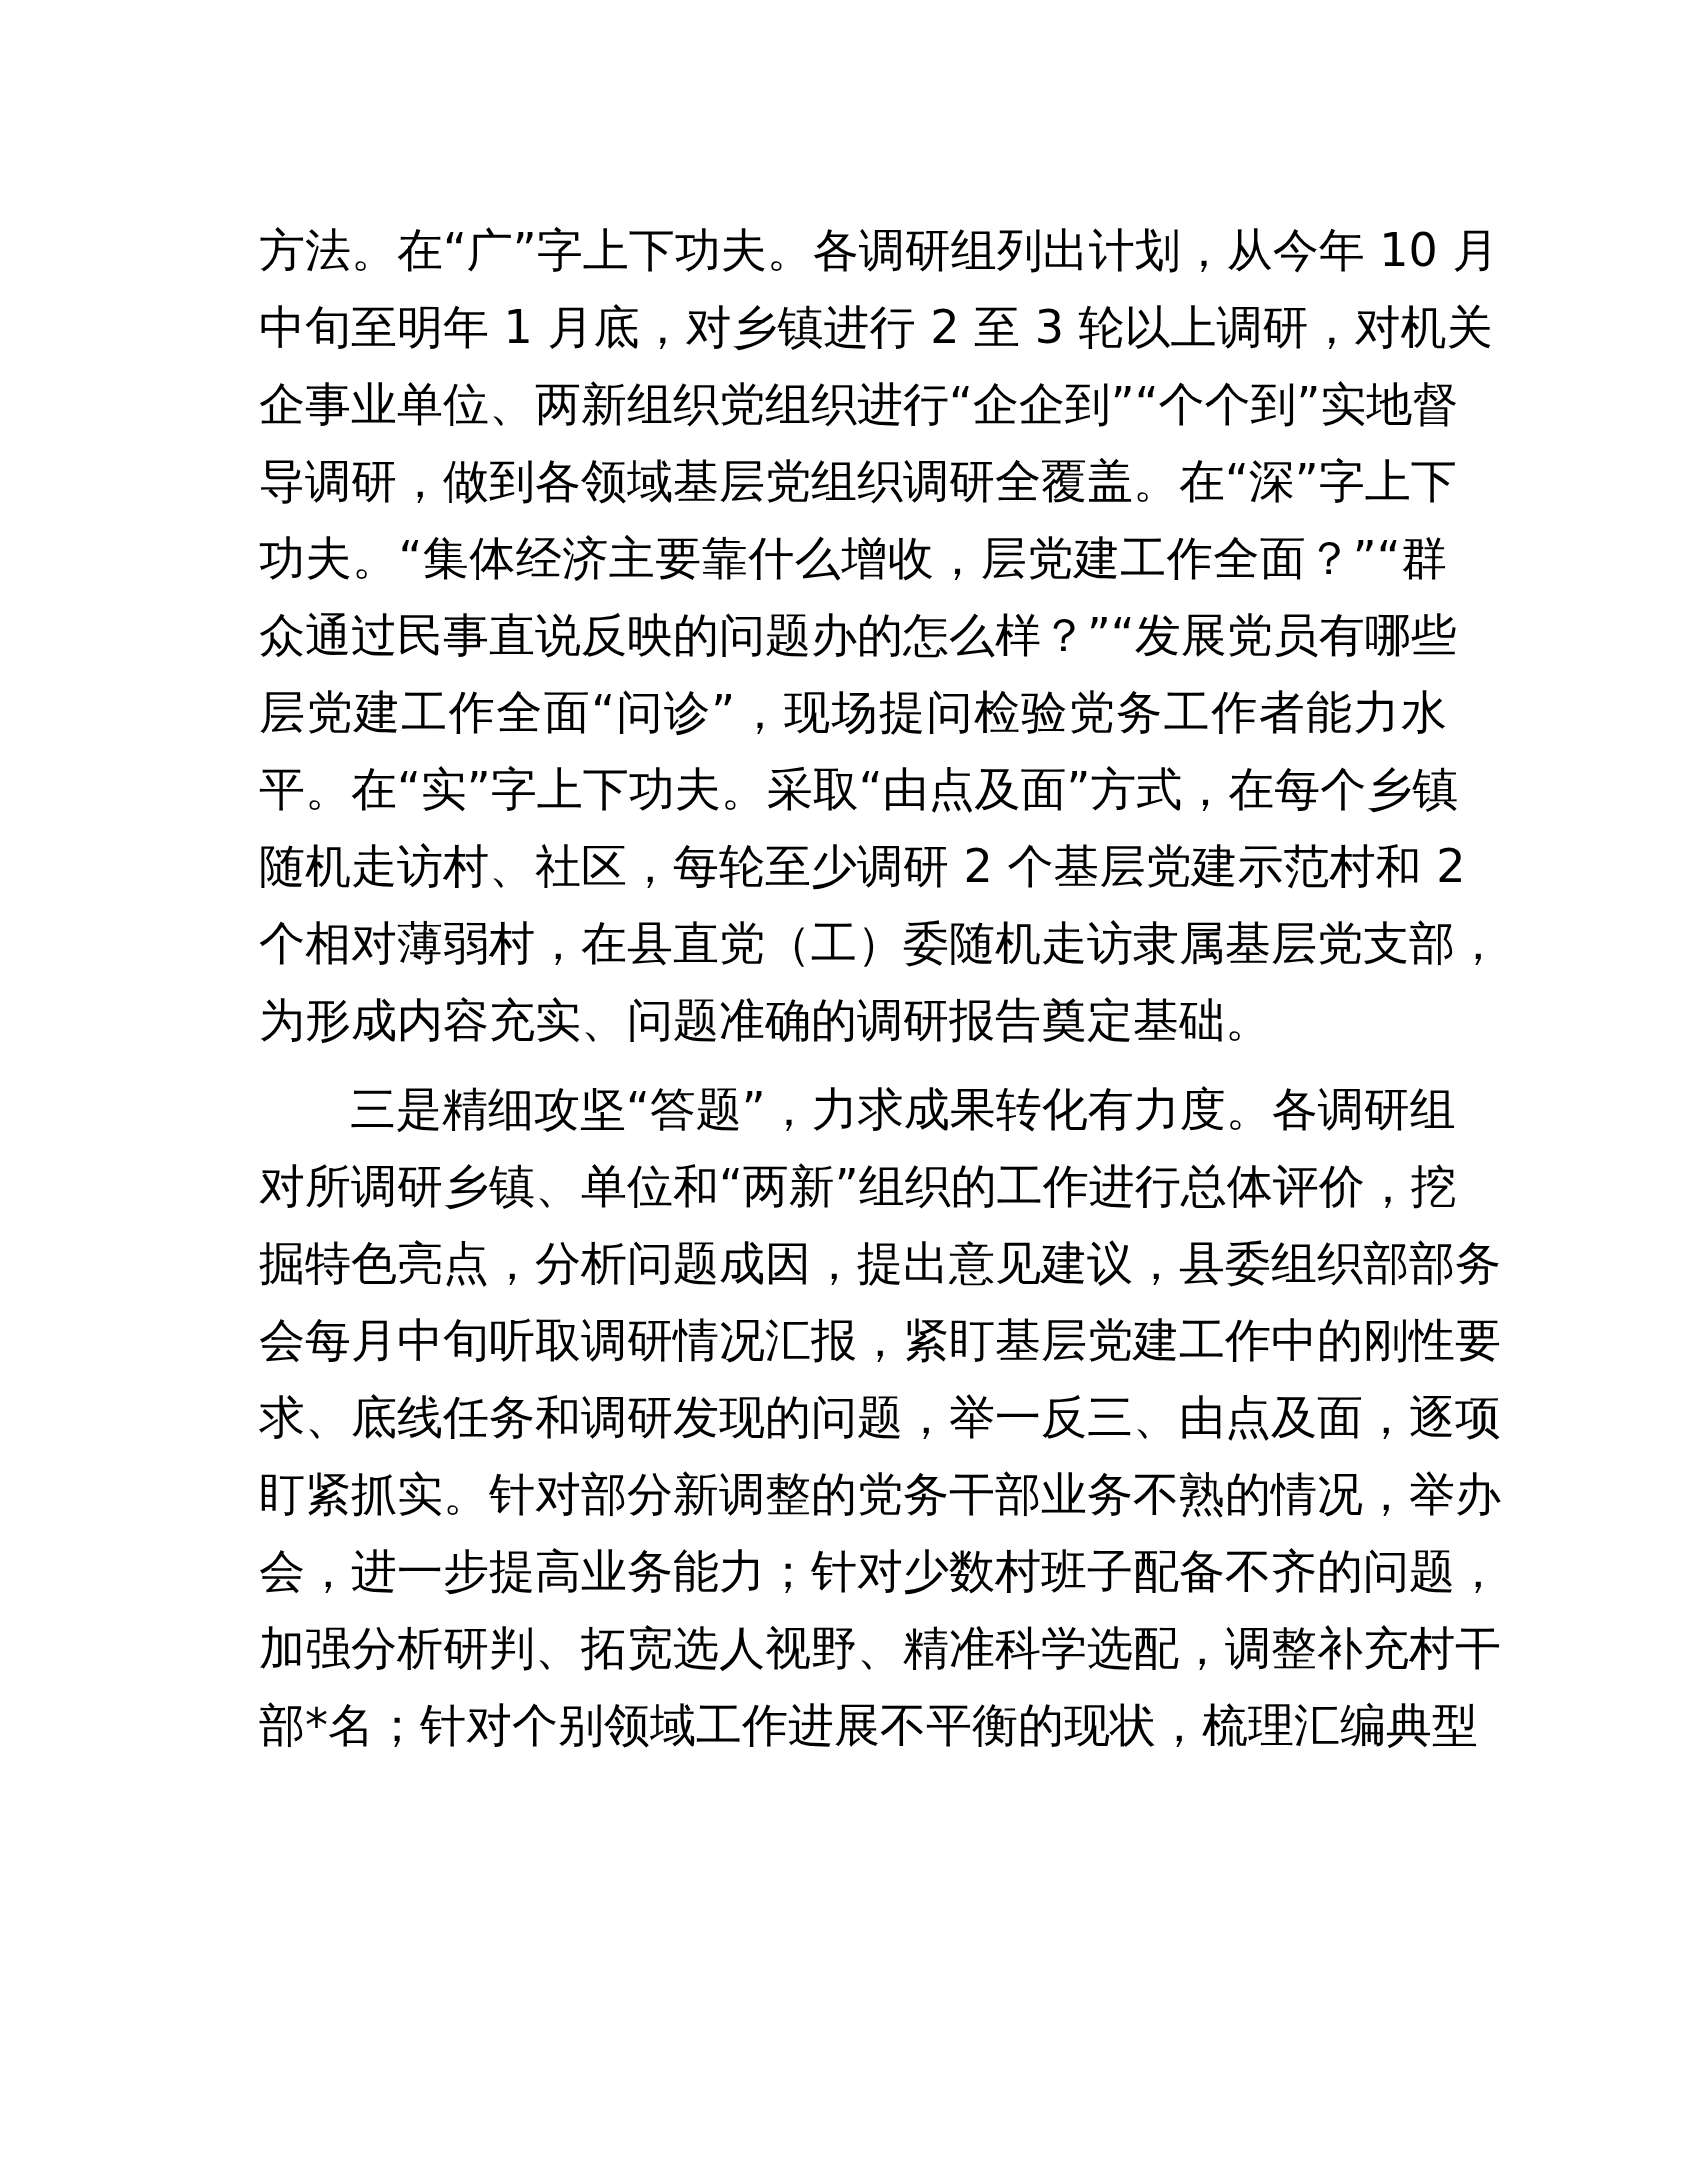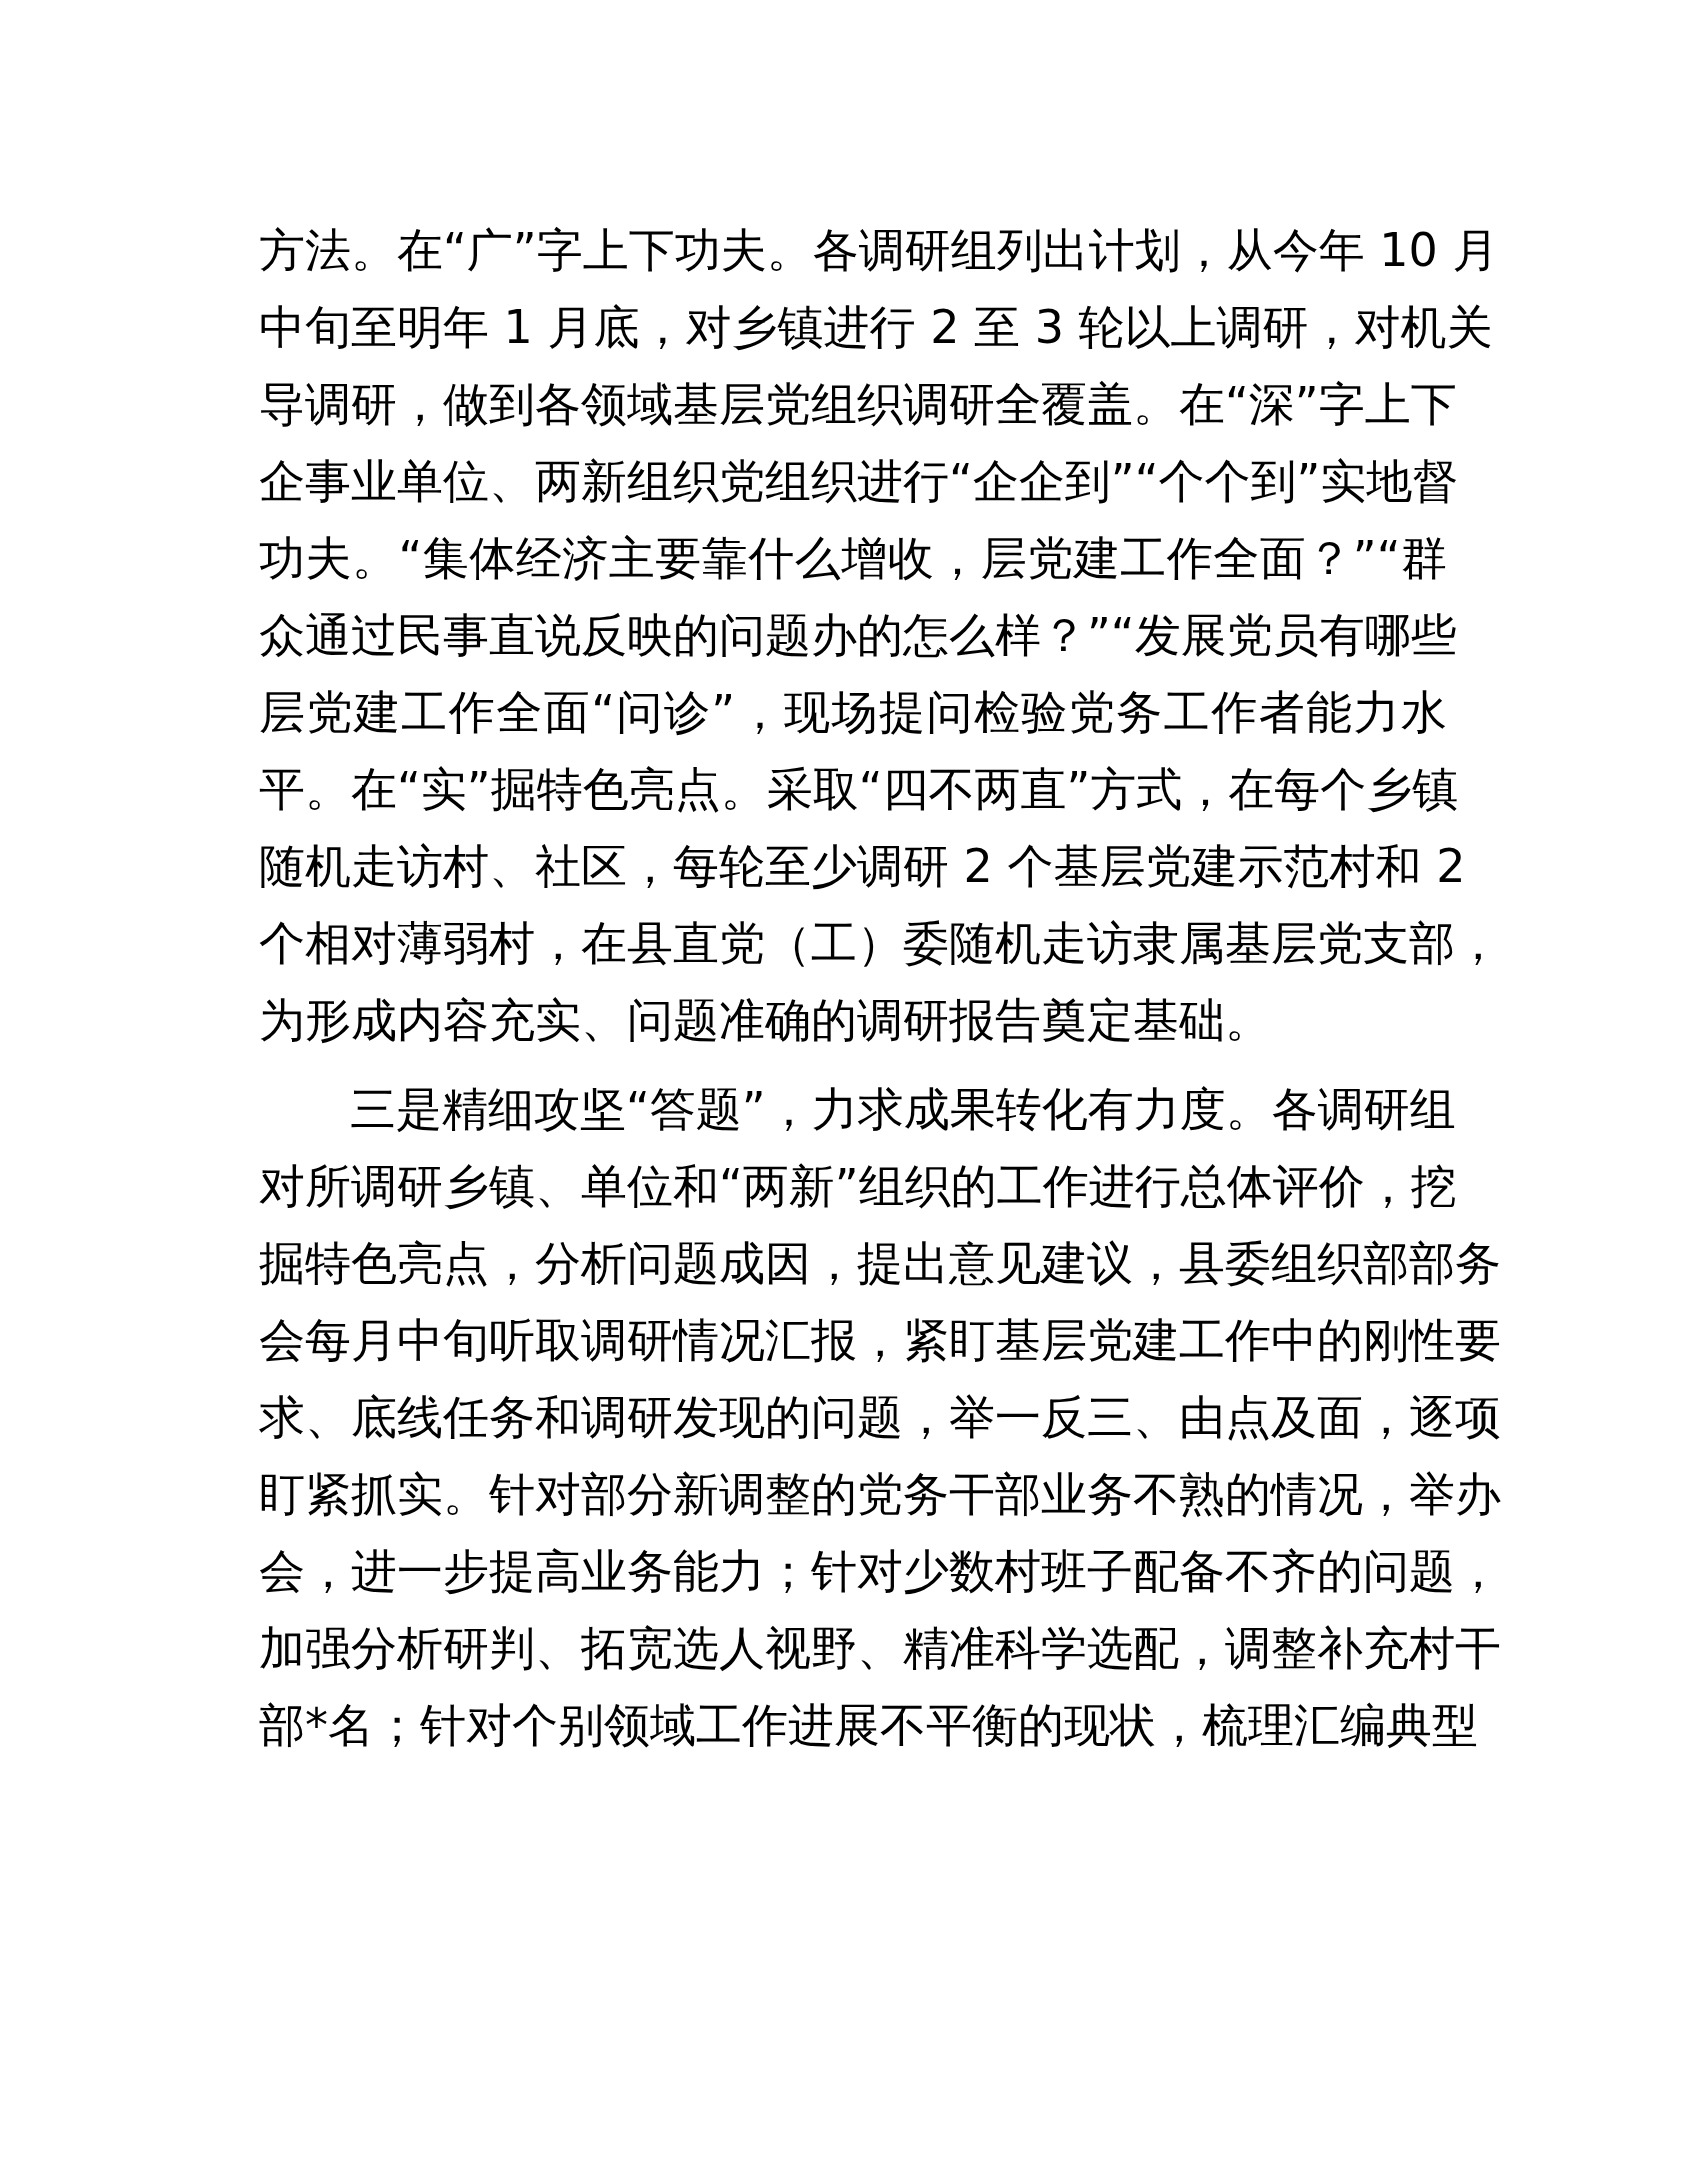--- a/index.html
+++ b/index.html
@@ -52,26 +52,26 @@
 </style>
 </head>
 <body>
 
 <div class="page">
   <div class="text-body">
 
     <div>
       <span class="line">方法。在“广”字上下功夫。各调研组列出计划，从今年 10 月</span>
       <span class="line">中旬至明年 1 月底，对乡镇进行 2 至 3 轮以上调研，对机关</span>
+      <span class="line">企事业单位、两新组织党组织进行“企企到”“个个到”实地督</span>
       <span class="line">导调研，做到各领域基层党组织调研全覆盖。在“深”字上下</span>
-      <span class="line">企事业单位、两新组织党组织进行“企企到”“个个到”实地督</span>
       <span class="line">功夫。“集体经济主要靠什么增收，层党建工作全面？”“群</span>
       <span class="line">众通过民事直说反映的问题办的怎么样？”“发展党员有哪些</span>
       <span class="line">层党建工作全面“问诊”，现场提问检验党务工作者能力水</span>
-      <span class="line">平。在“实”掘特色亮点。采取“四不两直”方式，在每个乡镇</span>
+      <span class="line">平。在“实”字上下功夫。采取“由点及面”方式，在每个乡镇</span>
       <span class="line">随机走访村、社区，每轮至少调研 2 个基层党建示范村和 2</span>
       <span class="line">个相对薄弱村，在县直党（工）委随机走访隶属基层党支部，</span>
       <span class="line last">为形成内容充实、问题准确的调研报告奠定基础。</span>
     </div>
 
     <div class="para-gap"></div>
 
     <div>
       <span class="line indent">三是精细攻坚“答题”，力求成果转化有力度。各调研组</span>
       <span class="line">对所调研乡镇、单位和“两新”组织的工作进行总体评价，挖</span>

